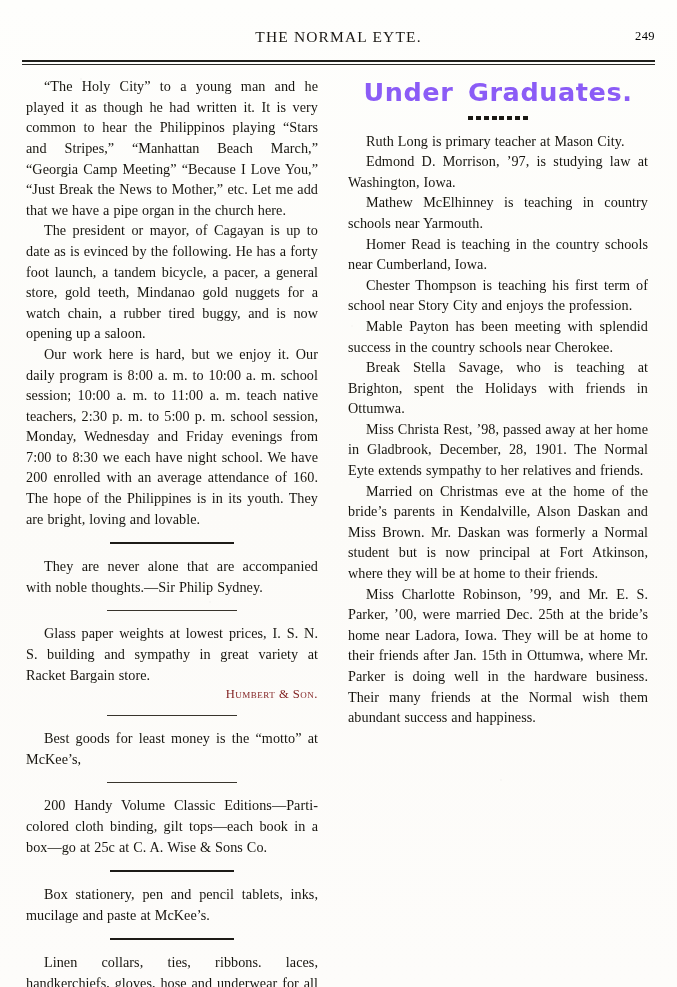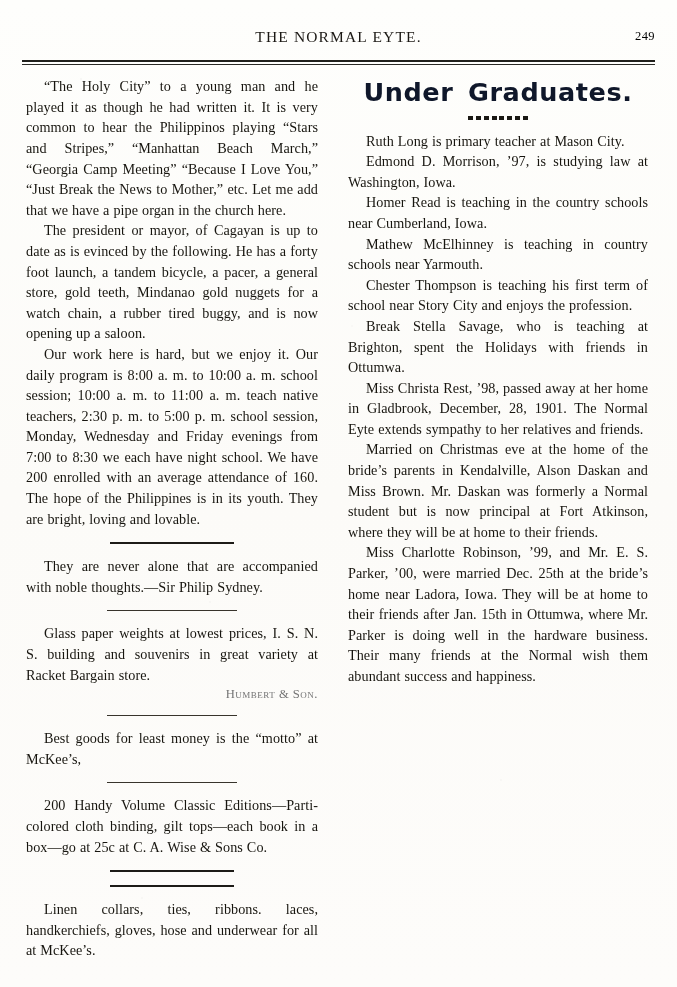--- a/index.html
+++ b/index.html
@@ -102,32 +102,32 @@
     border-top: 1.5px solid #38342c;
     width: 130px;
   }
 
   .signature {
     margin: 2px 0 0 0;
     text-align: right;
     font-size: 12.6px;
     letter-spacing: 0.5px;
     font-variant: small-caps;
-    color: #737373;
+    color: #7f1d1d;
   }
 
   
   .section-heading {
     font-family: "DejaVu Sans", "Liberation Sans", sans-serif;
     font-weight: 700;
     font-size: 25.5px;
     letter-spacing: 0.6px;
     word-spacing: 5px;
     text-align: center;
-    color: #0f172a;
+    color: #8b5cf6;
     margin: 1px 0 0 0;
     line-height: 30px;
   }
   .ornament {
     display: flex;
     justify-content: center;
     gap: 2.6px;
     margin: 9px 0 11px 0;
   }
   .ornament span {
@@ -162,35 +162,38 @@
         <p class="body">The president or mayor, of Cagayan is up to date as is evinced by the following. He has a forty foot launch, a tandem bicycle, a pacer, a general store, gold teeth, Mindanao gold nuggets for a watch chain, a rubber tired buggy, and is now opening up a saloon.</p>
         <p class="body">Our work here is hard, but we enjoy it. Our daily program is 8:00 a. m. to 10:00 a. m. school session; 10:00 a. m. to 11:00 a. m. teach native teachers, 2:30 p. m. to 5:00 p. m. school session, Monday, Wednesday and Friday evenings from 7:00 to 8:30 we each have night school. We have 200 enrolled with an average attendance of 160. The hope of the Philippines is in its youth. They are bright, loving and lovable.</p>
 
         <div class="rule-short"></div>
         <div class="notice">
           <p class="body">They are never alone that are accompanied with noble thoughts.—Sir Philip Sydney.</p>
         </div>
 
         <div class="rule-short thin"></div>
         <div class="notice">
-          <p class="body">Glass paper weights at lowest prices, I. S. N. S. building and souvenirs in great variety at Racket Bargain store.</p>
+          <p class="body">Glass paper weights at lowest prices, I. S. N. S. building and sympathy in great variety at Racket Bargain store.</p>
           <p class="signature">Humbert &amp; Son.</p>
         </div>
 
         <div class="rule-short thin"></div>
         <div class="notice">
           <p class="body">Best goods for least money is the “motto” at McKee’s,</p>
         </div>
 
         <div class="rule-short thin"></div>
         <div class="notice">
           <p class="body">200 Handy Volume Classic Editions—Parti-colored cloth binding, gilt tops—each book in a box—go at 25c at C. A. Wise &amp; Sons Co.</p>
         </div>
 
         <div class="rule-short"></div>
+        <div class="notice">
+          <p class="body">Box stationery, pen and pencil tablets, inks, mucilage and paste at McKee’s.</p>
+        </div>
 
         <div class="rule-short"></div>
         <div class="notice">
           <p class="body">Linen collars, ties, ribbons. laces, handkerchiefs, gloves, hose and underwear for all at McKee’s.</p>
         </div>
 
       </div>
 
       <div class="col col-right">
 
@@ -202,23 +205,24 @@
             <span></span>
             <span></span>
           <span></span>
             <span></span>
             <span></span>
             <span></span>
         </div>
 
         <p class="body notice">Ruth Long is primary teacher at Mason City.</p>
         <p class="body notice">Edmond D. Morrison, ’97, is studying law at Washington, Iowa.</p>
+        <p class="body notice">Mathew McElhinney is teaching in country schools near Yarmouth.</p>
         <p class="body notice">Homer Read is teaching in the country schools near Cumberland, Iowa.</p>
-        <p class="body notice">Mathew McElhinney is teaching in country schools near Yarmouth.</p>
         <p class="body notice">Chester Thompson is teaching his first term of school near Story City and enjoys the profession.</p>
+        <p class="body notice">Mable Payton has been meeting with splendid success in the country schools near Cherokee.</p>
         <p class="body notice">Break Stella Savage, who is teaching at Brighton, spent the Holidays with friends in Ottumwa.</p>
         <p class="body notice">Miss Christa Rest, ’98, passed away at her home in Gladbrook, December, 28, 1901. The Normal Eyte extends sympathy to her relatives and friends.</p>
         <p class="body notice">Married on Christmas eve at the home of the bride’s parents in Kendalville, Alson Daskan and Miss Brown. Mr. Daskan was formerly a Normal student but is now principal at Fort Atkinson, where they will be at home to their friends.</p>
         <p class="body notice">Miss Charlotte Robinson, ’99, and Mr. E. S. Parker, ’00, were married Dec. 25th at the bride’s home near Ladora, Iowa. They will be at home to their friends after Jan. 15th in Ottumwa, where Mr. Parker is doing well in the hardware business. Their many friends at the Normal wish them abundant success and happiness.</p>
 
       </div>
 
     </div>
   </div>
 </div>

